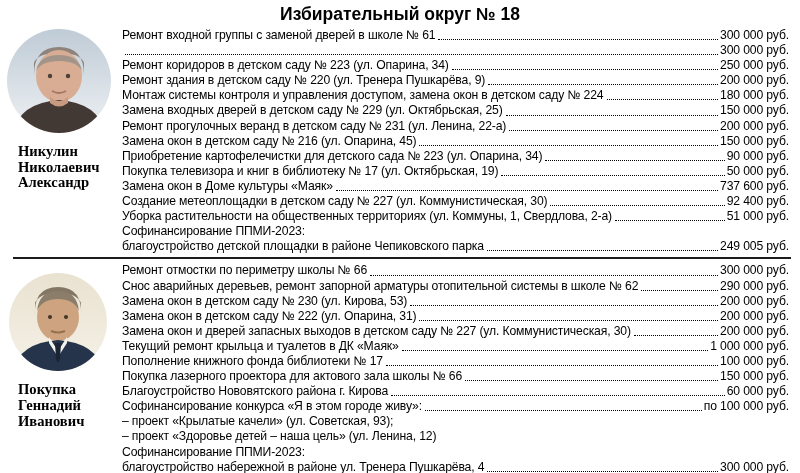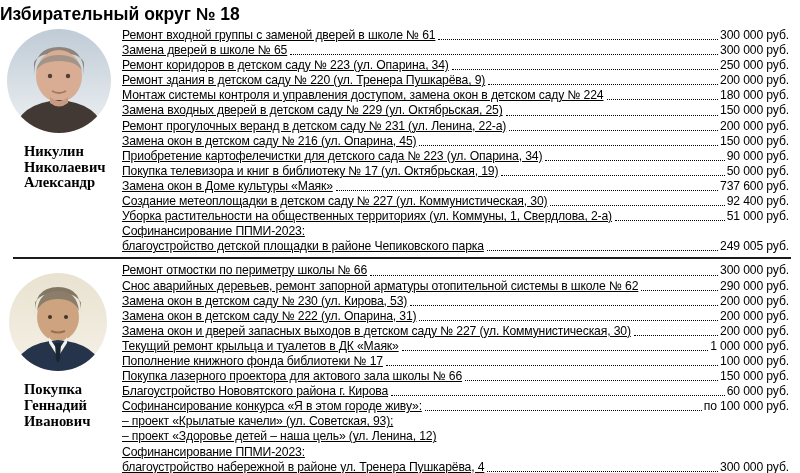--- a/index.html
+++ b/index.html
@@ -1,36 +1,36 @@
 <!DOCTYPE html>
 <html><head>
 <meta charset="utf-8">
 <style>
   html,body{margin:0;padding:0;background:#ffffff;}
   body{width:800px;height:473px;overflow:hidden;color:#000;font-family:"Liberation Sans",sans-serif;}
   .page{width:800px;height:473px;position:relative;}
   .title{
-    font-weight:700;font-size:17.5px;line-height:21px;
+    text-align:center;font-weight:700;font-size:17.5px;line-height:21px;
     padding-top:4px;letter-spacing:0;
   }
   .section{display:flex;align-items:flex-start;}
   .left{width:122px;flex:0 0 122px;}
   .photo{line-height:0;}
   .photo-1{margin:4px 0 0 7px;}
   .photo-2{margin:13px 0 0 9px;}
   .name{
     font-family:"Liberation Serif",serif;font-weight:700;
-    font-size:14.6px;line-height:15.6px;padding-left:24px;margin-top:11px;
+    font-size:14.6px;line-height:15.6px;padding-left:18px;margin-top:11px;
   }
   .rows{flex:1 1 auto;padding:3px 11px 0 0;}
   .row{
     display:flex;align-items:baseline;white-space:nowrap;
     font-size:12.2px;line-height:15.1px;letter-spacing:-0.15px;
   }
-  .label{flex:0 0 auto;text-decoration:underline;}
+  .label{flex:0 0 auto;}
   .label.u{}
   .dots{
     flex:1 1 auto;min-width:6px;height:0;
     border-bottom:1.8px dotted #000;
     align-self:flex-end;margin:0 2px 3px 3px;
   }
   .amount{flex:0 0 auto;}
   hr.divider{
     border:0;border-top:2px solid #1c1c1c;
     margin:3px 9px 1px 13px;
@@ -72,21 +72,20 @@
             <div>Александр</div>
           </div>
     </div>
     <div class="rows">
           <div class="row">
             <span class="label">Ремонт входной группы с заменой дверей в школе № 61</span>
             <span class="dots"></span>
             <span class="amount">300 000 руб.</span>
           </div>
           <div class="row">
-            <span class="label">Замена дверей в школе № 65</span>
             <span class="dots"></span>
             <span class="amount">300 000 руб.</span>
           </div>
           <div class="row">
             <span class="label">Ремонт коридоров в детском саду № 223 (ул. Опарина, 34)</span>
             <span class="dots"></span>
             <span class="amount">250 000 руб.</span>
           </div>
           <div class="row">
             <span class="label">Ремонт здания в детском саду № 220 (ул. Тренера Пушкарёва, 9)</span>

